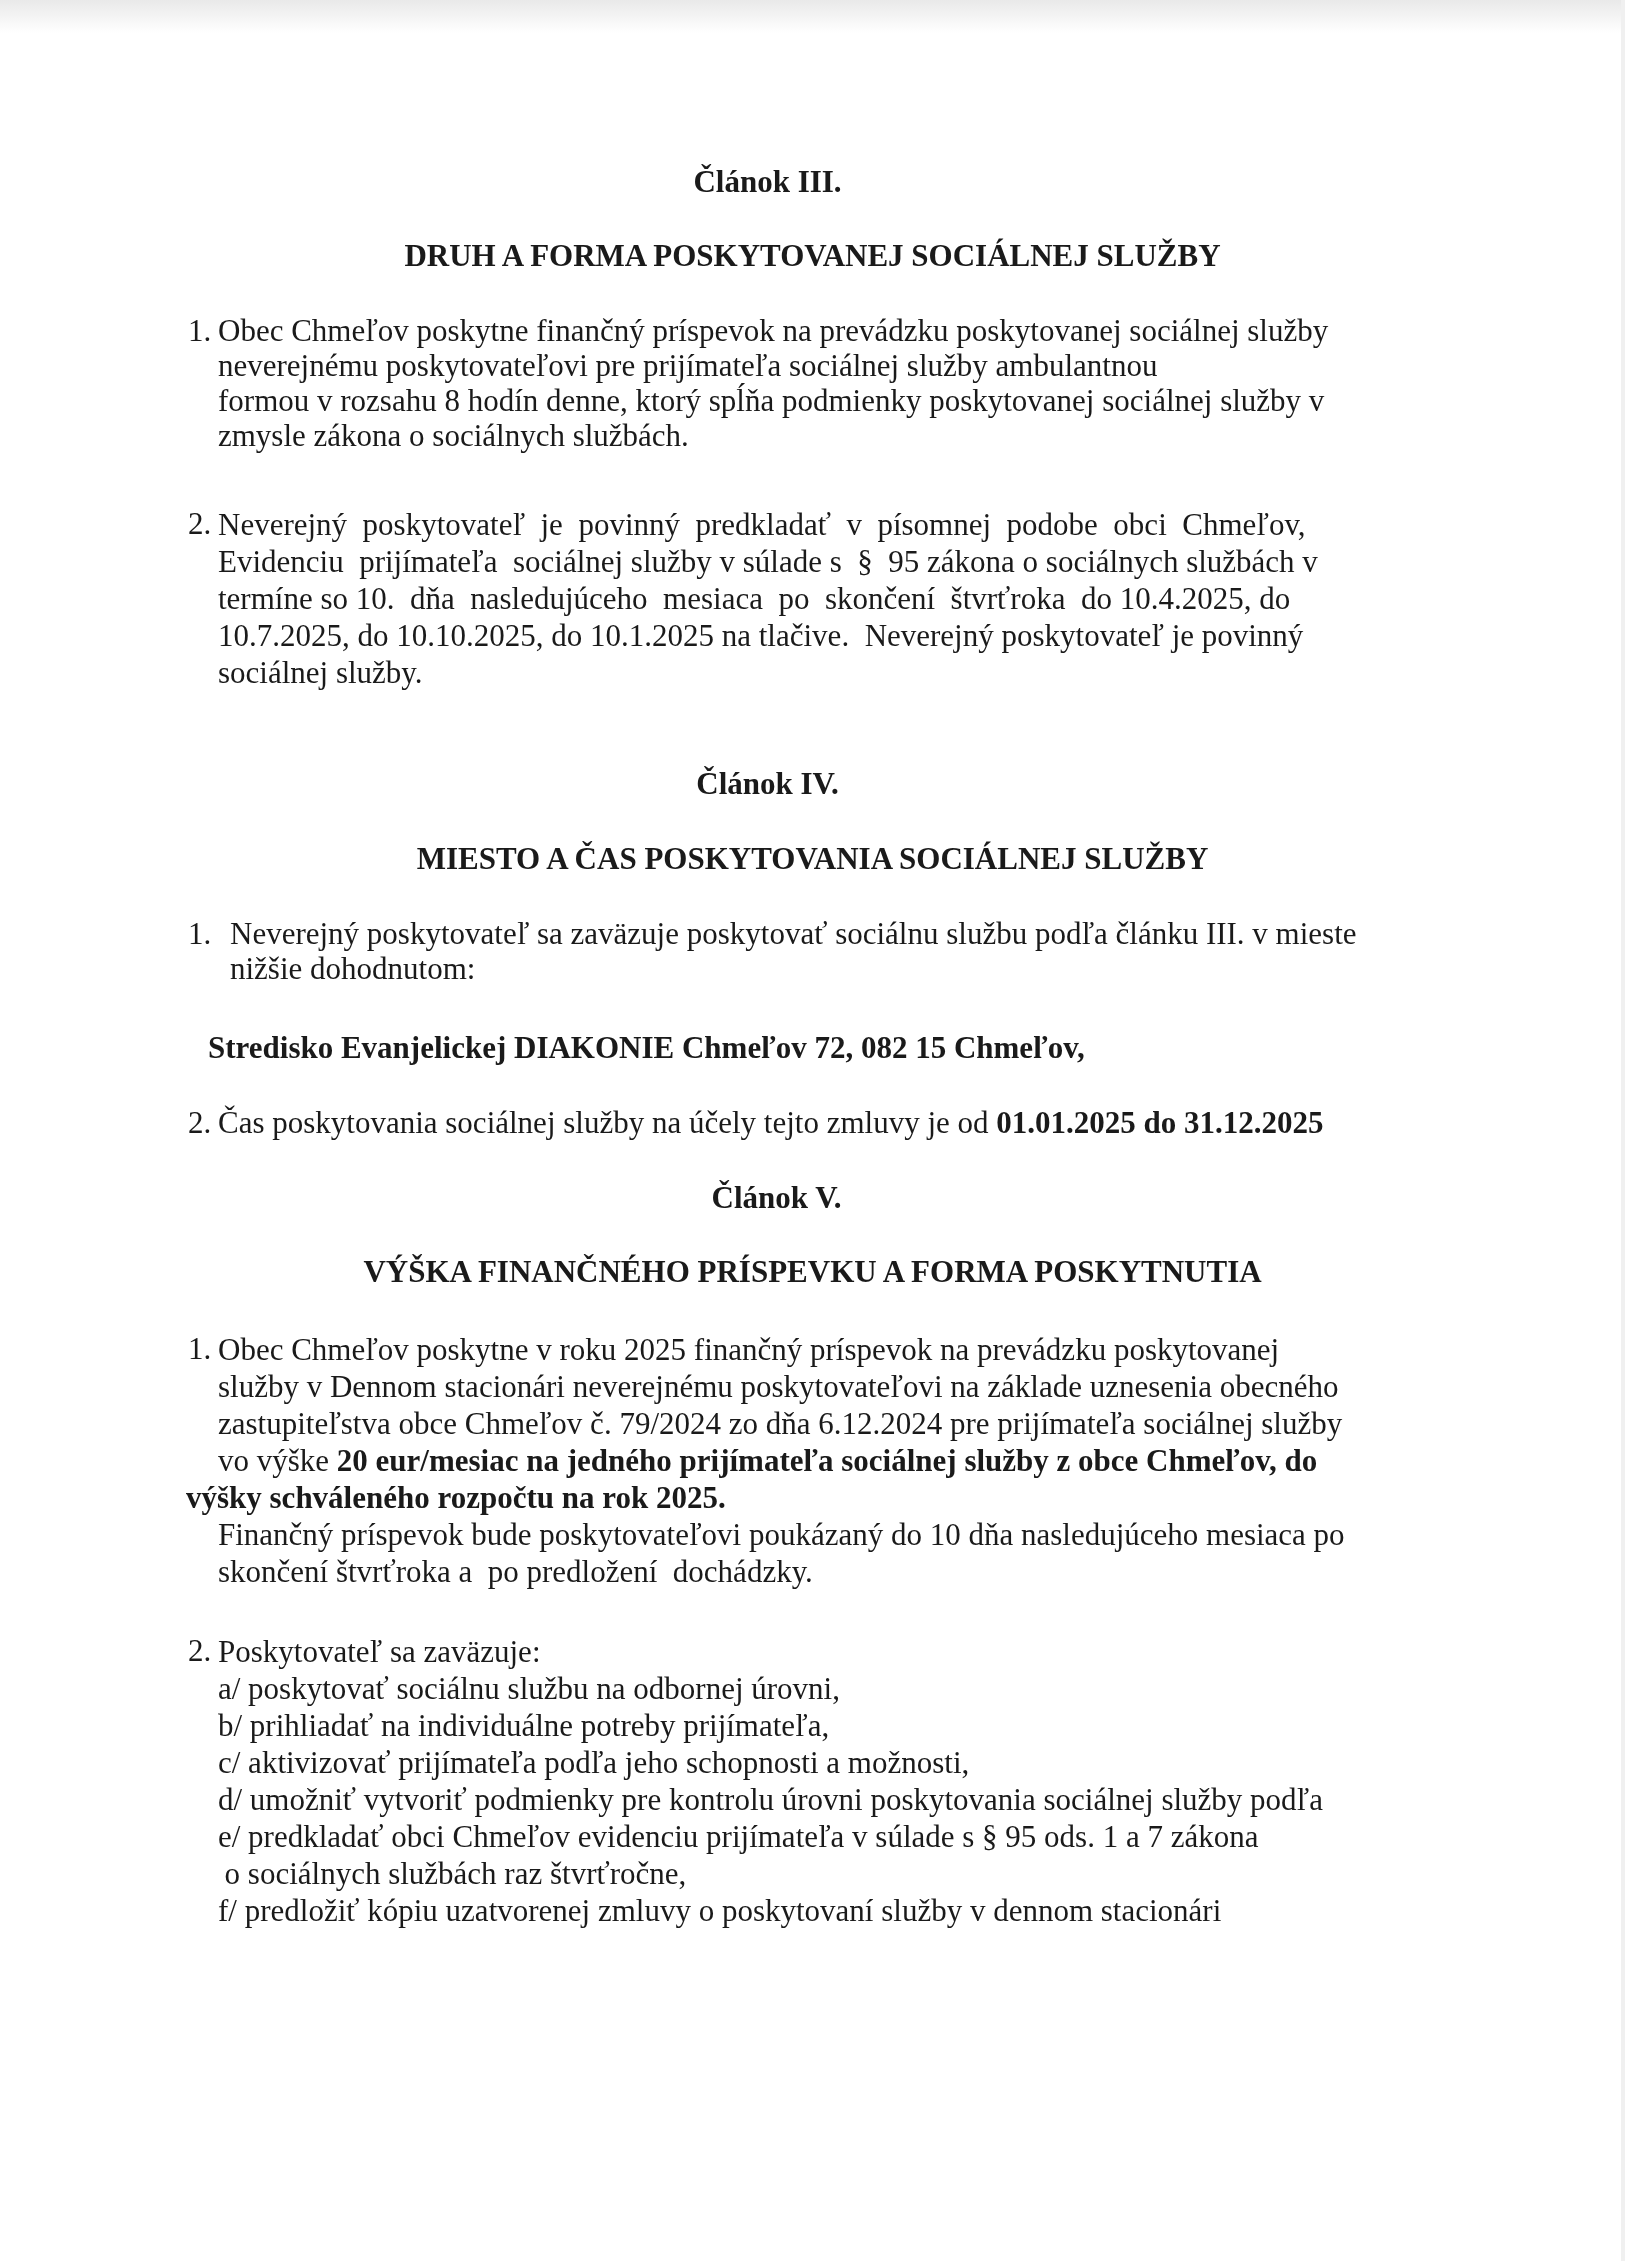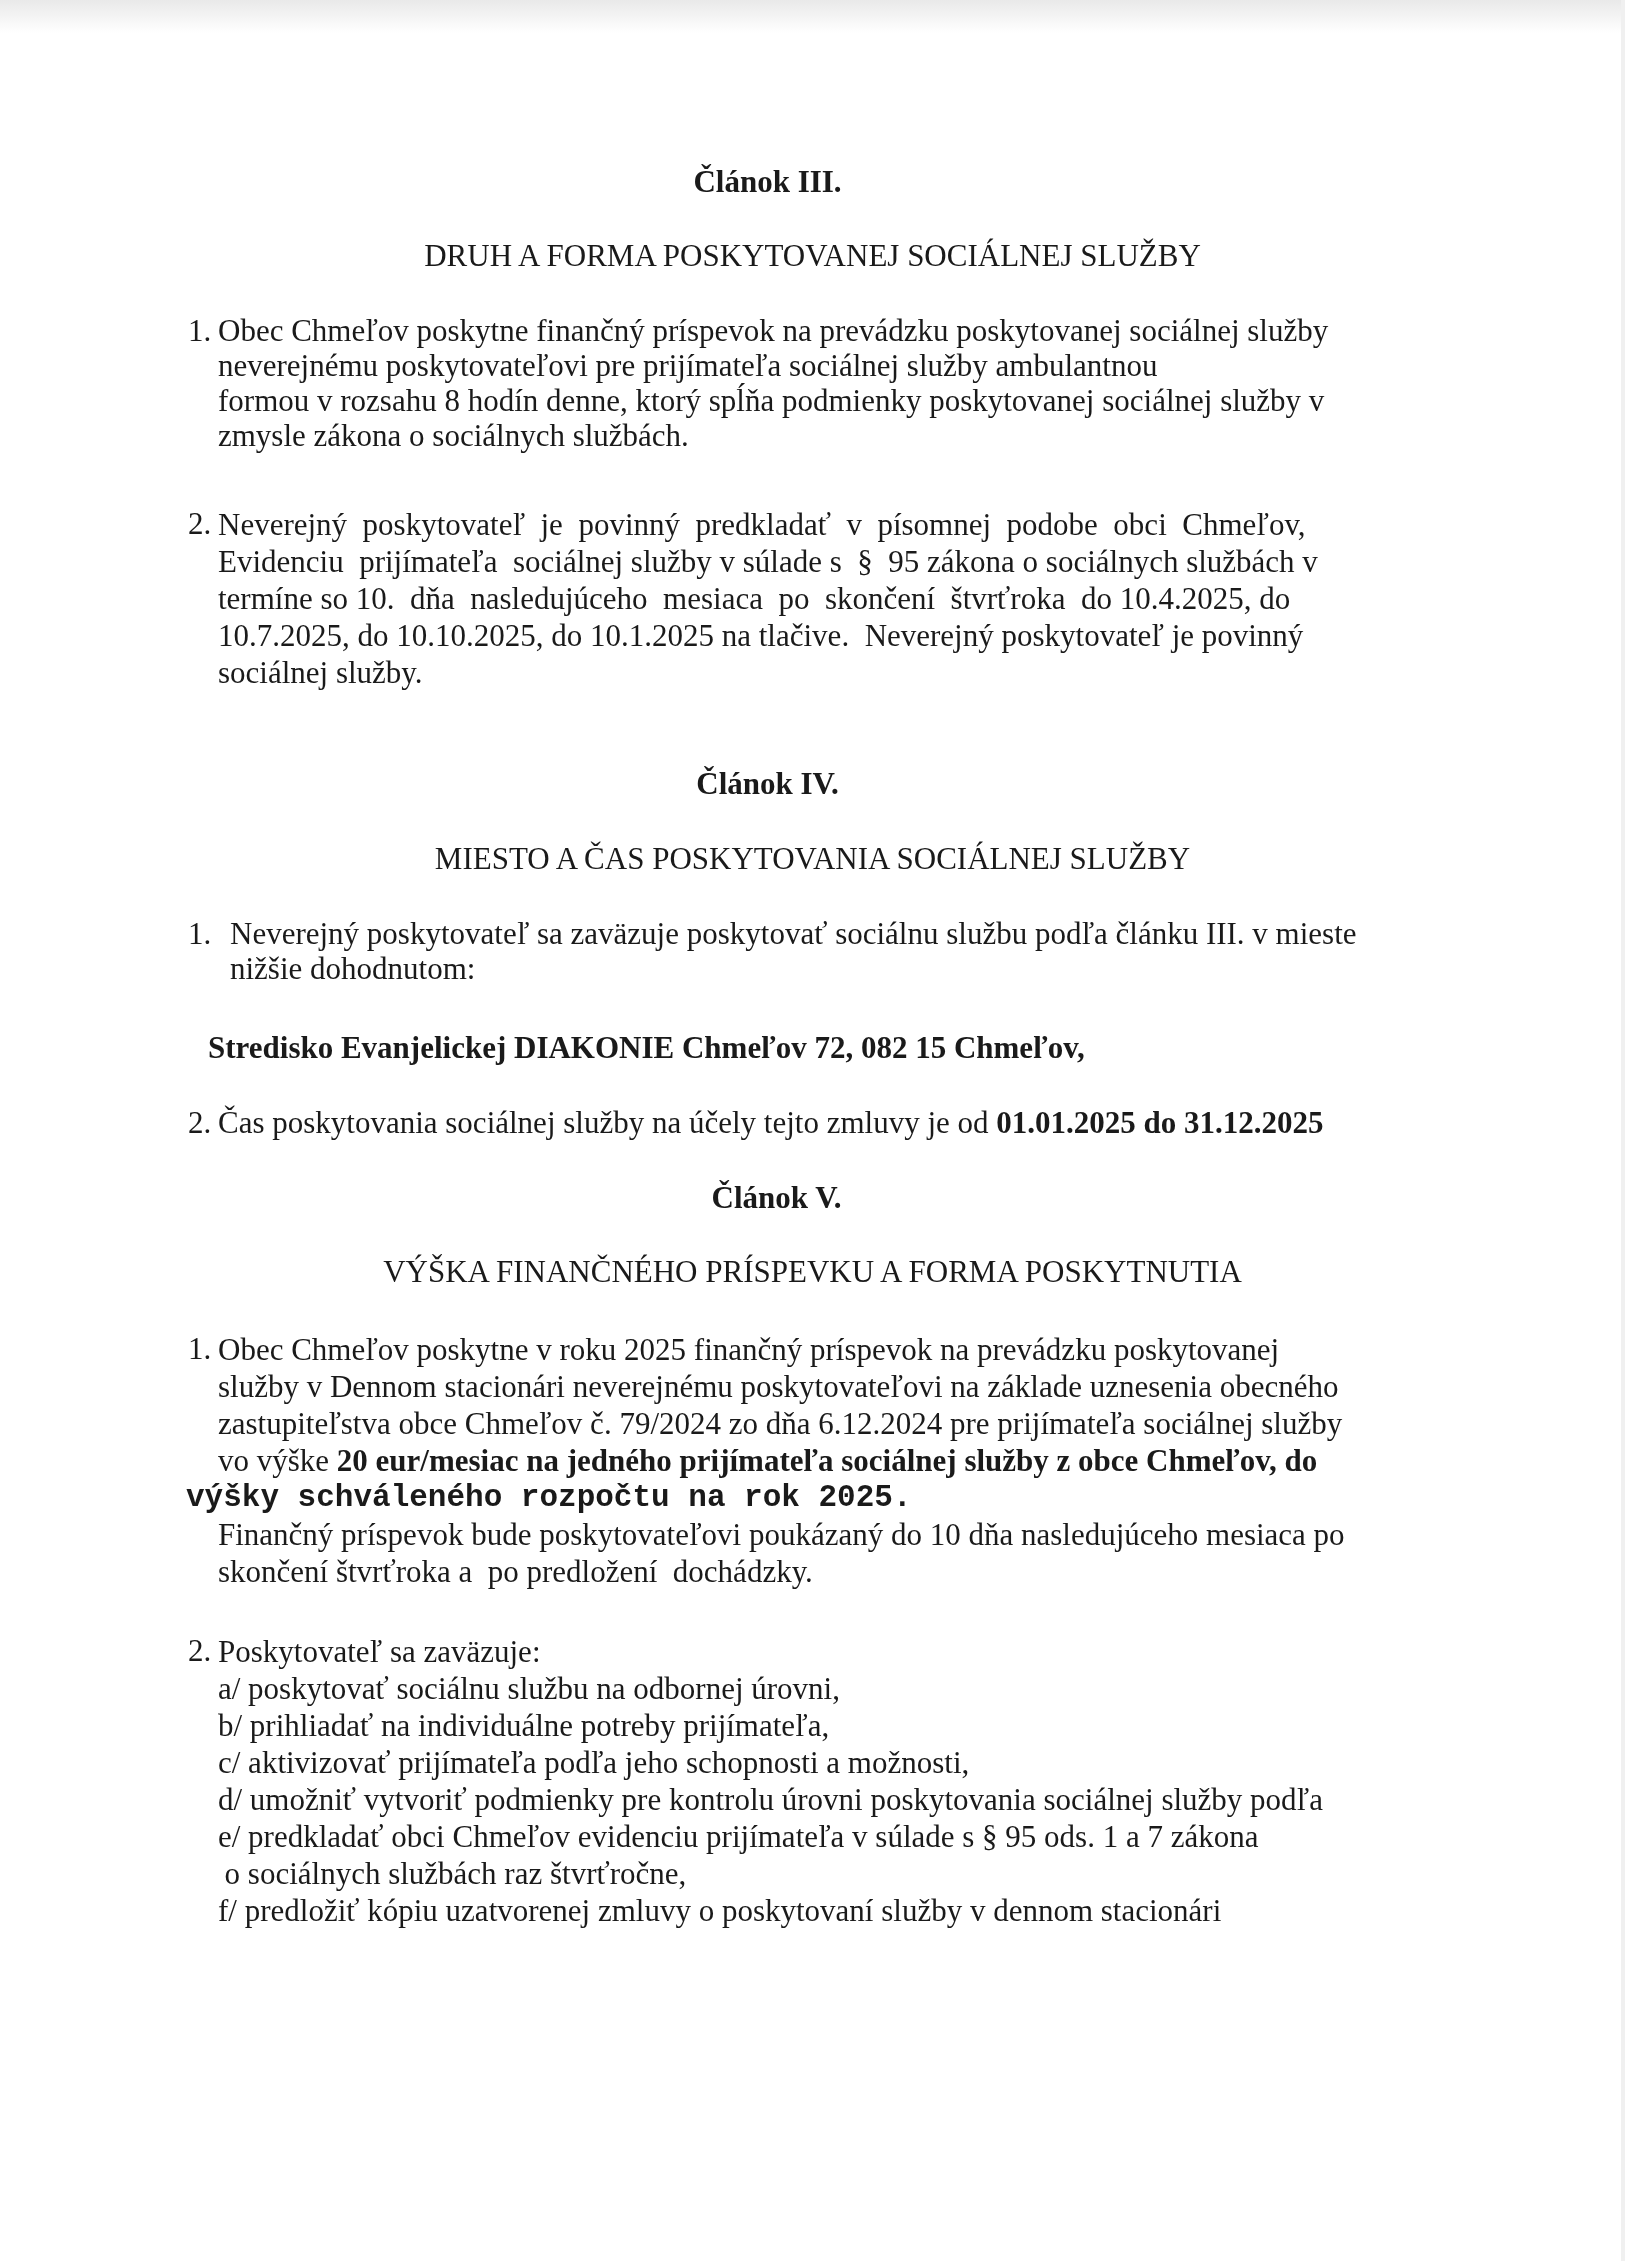--- a/index.html
+++ b/index.html
@@ -5,21 +5,21 @@
   html, body { margin: 0; padding: 0; background: #ffffff; }
   body { width: 1625px; height: 2261px; position: relative; overflow: hidden;
          font-family: "Liberation Serif", "DejaVu Serif", serif; color: #1a1a1a; }
   .scan-top { position: absolute; left: 0; top: 0; width: 1625px; height: 33px;
               background: linear-gradient(#e9e9e9, #ffffff); }
   .scan-right { position: absolute; right: 0; top: 0; width: 3.9px; height: 2261px; background: #f0f0f0; }
   .page { position: absolute; left: 0; top: 0; width: 1625px; }
   .art-title { position: absolute; left: 0; width: 1535px; text-align: center;
                font-weight: bold; font-size: 31px; letter-spacing: 0px; }
   .art-heading { position: absolute; left: 0; width: 1625px; text-align: center;
-                 font-weight: normal; font-size: 31px; }
+                 font-weight: bold; font-size: 31px; }
   .para { position: absolute; font-size: 31px; line-height: 35px; }
   .para .num { position: absolute; left: 0; top: 0; }
   .para .line { display: block; white-space: nowrap; }
   b { font-weight: bold; }
 </style>
 </head>
 <body>
 
 <div class="scan-top"></div>
 <div class="scan-right"></div>
@@ -76,21 +76,21 @@
   <div class="art-heading" style="top:1254px;">VÝŠKA FINANČNÉHO PRÍSPEVKU A FORMA POSKYTNUTIA</div>
 
   <div class="para" style="left:188px; top:1331px; width:1245px;">
     <span class="num">1.</span>
     <div style="margin-left:30px; line-height:37px;">
       <span class="line">Obec Chmeľov poskytne v roku 2025 finančný príspevok na prevádzku poskytovanej</span>
       <span class="line">služby v  Dennom stacionári neverejnému poskytovateľovi na základe uznesenia obecného</span>
       <span class="line">zastupiteľstva obce Chmeľov č. 79/2024 zo dňa 6.12.2024 pre prijímateľa sociálnej služby</span>
       <span class="line"><span>vo výške </span><b>20 eur/mesiac na jedného prijímateľa sociálnej služby z obce Chmeľov, do</b></span>
     </div>
-    <div style="margin-left:-2px; line-height:37px;font-family:Liberation Mono, monospace;">
+    <div style="margin-left:-2px; line-height:37px;">
       <b class="line">výšky schváleného rozpočtu na rok 2025.</b>
     </div>
     <div style="margin-left:30px; line-height:37px;">
       <span class="line">Finančný príspevok bude poskytovateľovi poukázaný do 10 dňa nasledujúceho mesiaca po</span>
       <span class="line" style="white-space:pre;">skončení štvrťroka a  po predložení  dochádzky.</span>
     </div>
   </div>
 
   <div class="para" style="left:188px; top:1633px; width:1245px;">
     <span class="num">2.</span>

